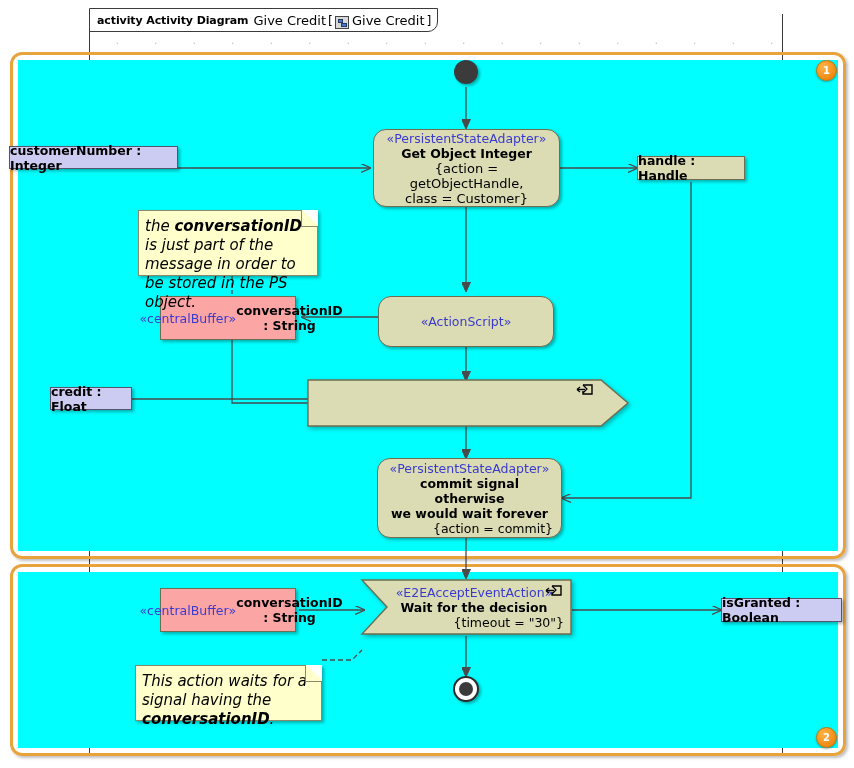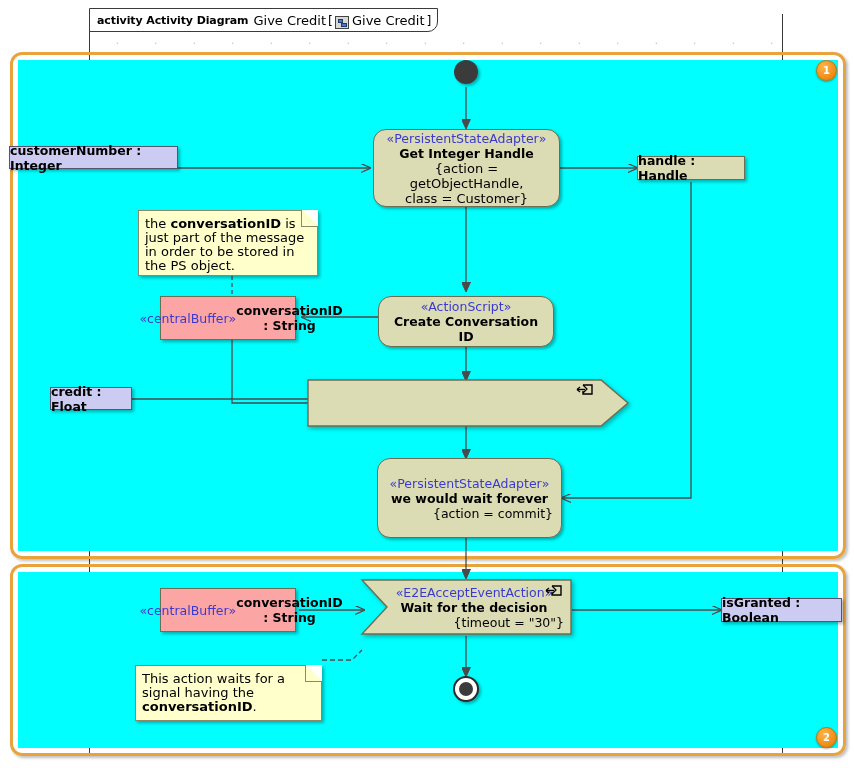--- a/index.html
+++ b/index.html
@@ -112,23 +112,24 @@
   
   .shape-svg{position:absolute;z-index:18;overflow:visible;}
   .shape-text{position:absolute;z-index:21;display:flex;flex-direction:column;justify-content:center;}
 
   
   .note{
     position:absolute;z-index:22;
     background:#ffffcc;
     border:1.2px solid #8a8a6a;
     box-shadow:2px 2px 3px rgba(0,0,0,0.30);
-    font-size:13px;color:#000;line-height:14px;
+    font-size:15px;color:#000;line-height:19px;
     padding:6px 8px 4px 6px;
     box-sizing:border-box;
+    font-style:italic;
   }
   .note .fold{
     position:absolute;right:-1px;top:-1px;width:16px;height:16px;
     background:linear-gradient(225deg,#ffffff 0 50%,#ffffcc 50% 100%);
     border-left:1.2px solid #8a8a6a;
     border-bottom:1.2px solid #8a8a6a;
   }
   .note b{font-weight:bold;}
 
   
@@ -240,32 +241,32 @@
     <div class="nname">conversationID : String</div>
   </div>
 
   <div class="node objnode" style="left:160px;top:588px;width:136px;height:44px;">
     <div class="stereo">«centralBuffer»</div>
     <div class="nname">conversationID : String</div>
   </div>
 
   <div class="node action" style="left:373px;top:129px;width:187px;height:78px;">
     <div class="stereo">«PersistentStateAdapter»</div>
-    <div class="nname">Get Integer Handle</div>
+    <div class="nname">Get Object Integer</div>
     <div class="props">{action = getObjectHandle,</div>
     <div class="props">class = Customer}</div>
   </div>
 
   <div class="node action" style="left:378px;top:296px;width:176px;height:51px;">
     <div class="stereo">«ActionScript»</div>
-    <div class="nname">Create Conversation ID</div>
   </div>
 
   <div class="node action" style="left:377px;top:458px;width:185px;height:80px;">
     <div class="stereo">«PersistentStateAdapter»</div>
+    <div class="nname">commit signal otherwise</div>
     <div class="nname">we would wait forever</div>
     <div class="props-r" style="width:100%;padding-right:2px;box-sizing:border-box;">{action = commit}</div>
   </div>
 
   <svg class="shape-svg" style="left:306px;top:378px;width:324px;height:50px;">
     <polygon points="2,2 295,2 322,25 295,48 2,48" fill="#dcdcb4" stroke="#6d6d52" stroke-width="1.4" style="filter:drop-shadow(2px 2px 2px rgba(0,0,0,0.3));"></polygon>
   </svg>
   <svg class="evt-icon" style="left:576px;top:380px;width:20px;height:18px;" viewBox="0 0 20 18">
     <path d="M7,5 L16,5 L16,14 L7,14 L7,11" fill="none" stroke="#000" stroke-width="1.4"></path>
     <path d="M7,5 L11,9 L7,13" fill="none" stroke="#000" stroke-width="1.2"></path>

